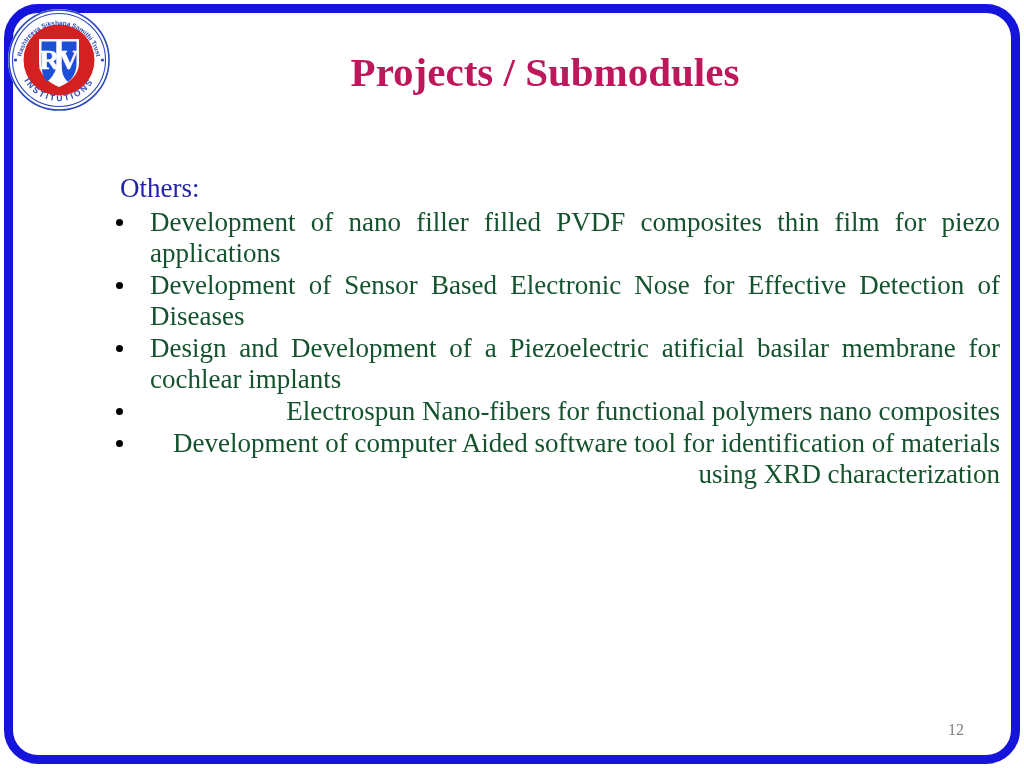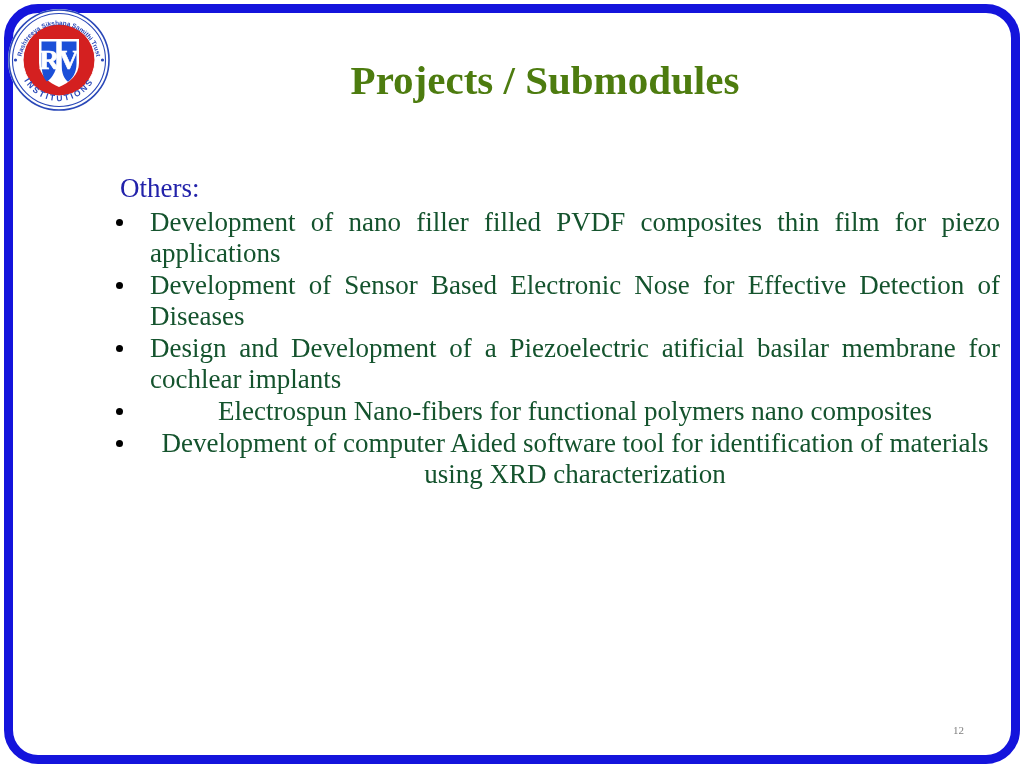--- a/index.html
+++ b/index.html
@@ -41,24 +41,24 @@
     top: 3px;
     width: 112px;
     height: 112px;
   }
   .logo svg { display: block; }
 
   
   .slide-title {
     position: absolute;
     left: 150px;
-    top: 56px;
+    top: 48px;
     width: 790px;
     text-align: center;
-    color: #4d7c0f;
+    color: #be185d;
     font-family: "Liberation Serif", serif;
     font-weight: bold;
     font-size: 41px;
     line-height: 48px;
     letter-spacing: 0px;
     white-space: nowrap;
   }
 
   
   .body-area {
@@ -85,21 +85,21 @@
     padding-left: 42px;
     margin: 0 0 1px 0;
     color: #14532d;
     font-family: "Liberation Serif", serif;
     font-size: 27px;
     line-height: 31px;
     text-align: justify;
     text-justify: inter-word;
   }
   ul.bullets > li.no-justify {
-    text-align: center;
+    text-align: right;
   }
   ul.bullets > li .dot {
     position: absolute;
     left: 8px;
     top: 12px;
     width: 7px;
     height: 7px;
     background: #000000;
     border-radius: 50%;
   }
@@ -108,21 +108,21 @@
   }
   
 
   
   .page-number {
     position: absolute;
     right: 60px;
     bottom: 28px;
     color: #808080;
     font-family: "Liberation Serif", serif;
-    font-size: 11px;
+    font-size: 16px;
     line-height: 20px;
   }
 </style>
 </head>
 <body>
 
 <div class="slide">
 
   <div class="slide-border"></div>
 

